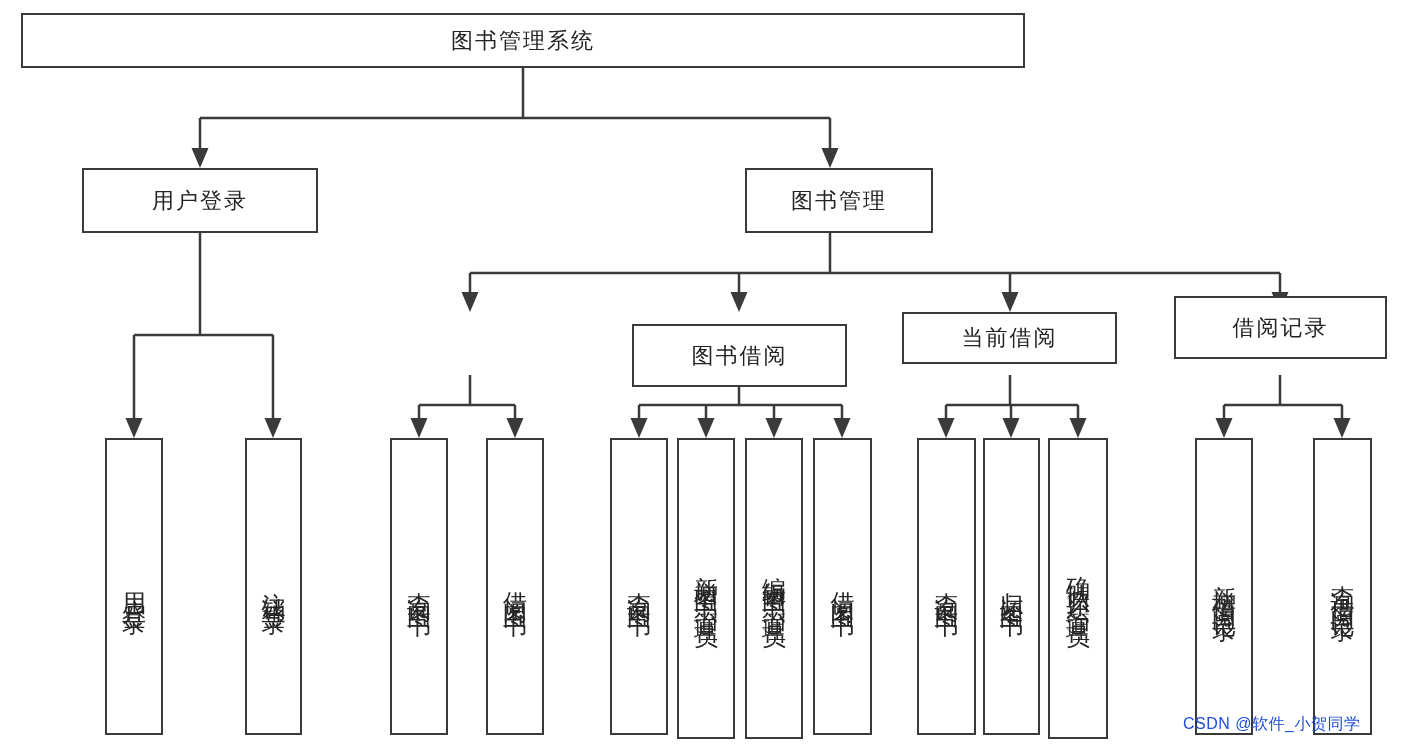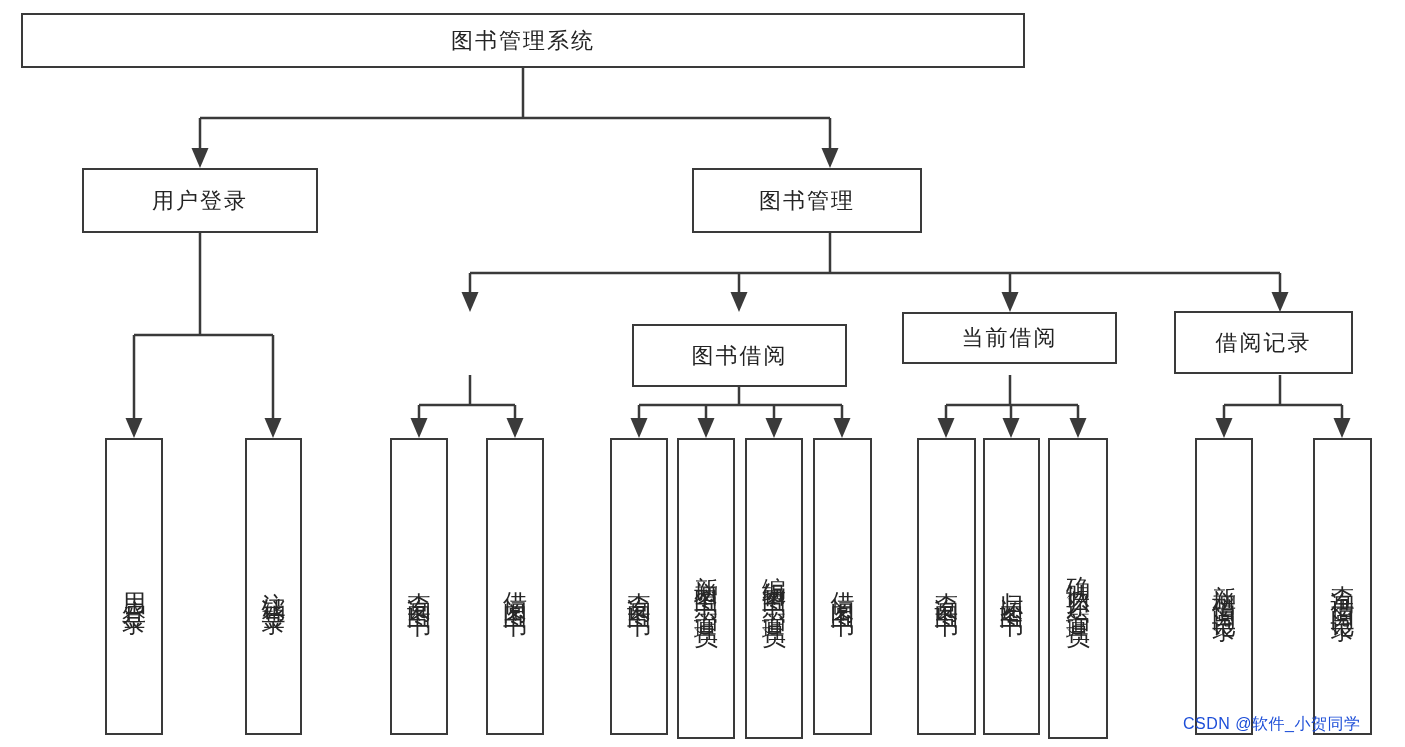--- a/index.html
+++ b/index.html
@@ -58,25 +58,25 @@
       <polygon points="1002.5,418 1019.5,418 1011,438" fill="#3a3a3a"></polygon>
       <polygon points="1069.5,418 1086.5,418 1078,438" fill="#3a3a3a"></polygon>
       <path d="M1280,375 V405 M1224,405 H1342 M1224,405 V420 M1342,405 V420" stroke="#3a3a3a" stroke-width="2.5" fill="none"></path>
       <polygon points="1215.5,418 1232.5,418 1224,438" fill="#3a3a3a"></polygon>
       <polygon points="1333.5,418 1350.5,418 1342,438" fill="#3a3a3a"></polygon>
     </svg>
 
   <div class="hbox" style="left:21px;top:13px;width:1004px;height:55px">图书管理系统</div>
 
   <div class="hbox" style="left:82px;top:168px;width:236px;height:65px">用户登录</div>
-  <div class="hbox" style="left:692px;top:168px;width:230px;height:65px">图书管理</div>
+  <div class="hbox" style="left:745px;top:168px;width:188px;height:65px">图书管理</div>
 
   <div class="hbox" style="left:632px;top:324px;width:215px;height:63px">图书借阅</div>
   <div class="hbox" style="left:902px;top:312px;width:215px;height:52px">当前借阅</div>
-  <div class="hbox" style="left:1174px;top:311px;width:179px;height:63px">借阅记录</div>
+  <div class="hbox" style="left:1174px;top:296px;width:213px;height:63px">借阅记录</div>
 
   <div class="vbox" style="left:105px;width:58px">用户登录</div>
   <div class="vbox" style="left:245px;width:57px">注销登录</div>
 
   <div class="vbox" style="left:390px;width:58px">查询图书</div>
   <div class="vbox" style="left:486px;width:58px">借阅图书</div>
 
   <div class="vbox" style="left:610px;width:58px">查询图书</div>
   <div class="vbox tall" style="left:677px;width:58px">新增图书（管理员）</div>
   <div class="vbox tall" style="left:745px;width:58px">编辑图书（管理员）</div>

